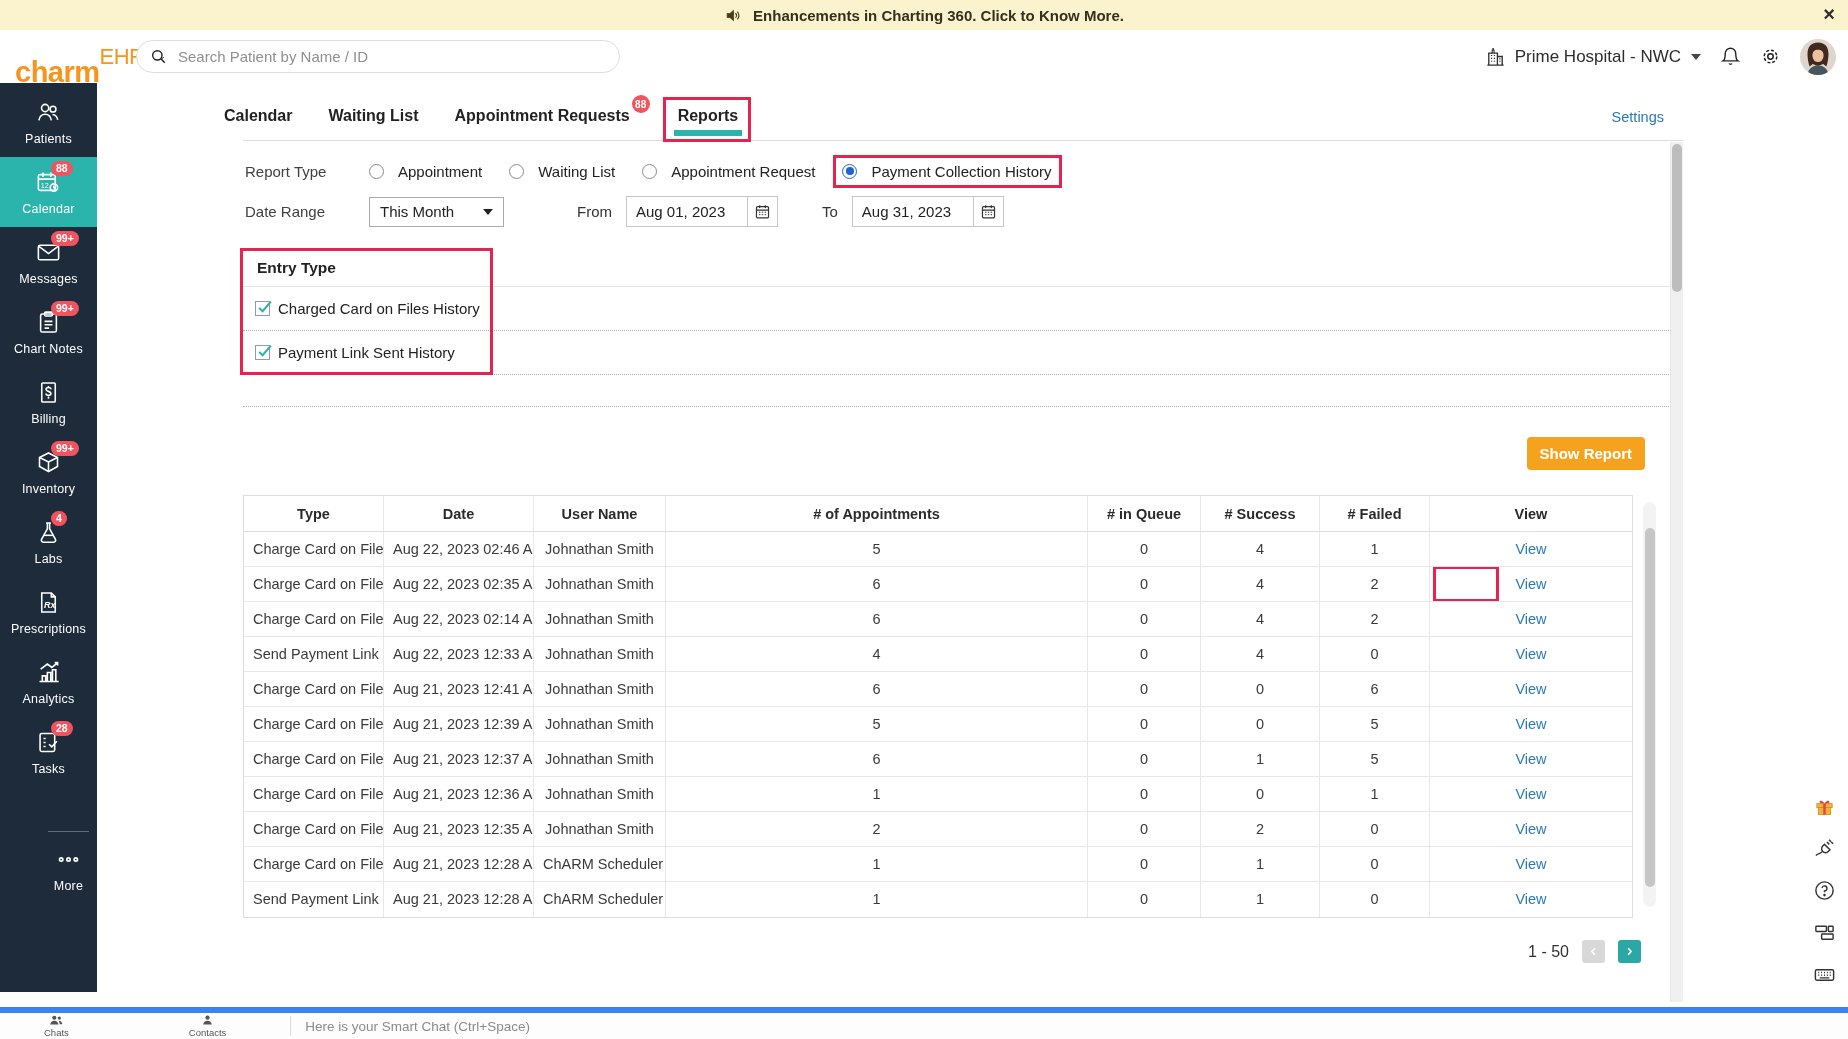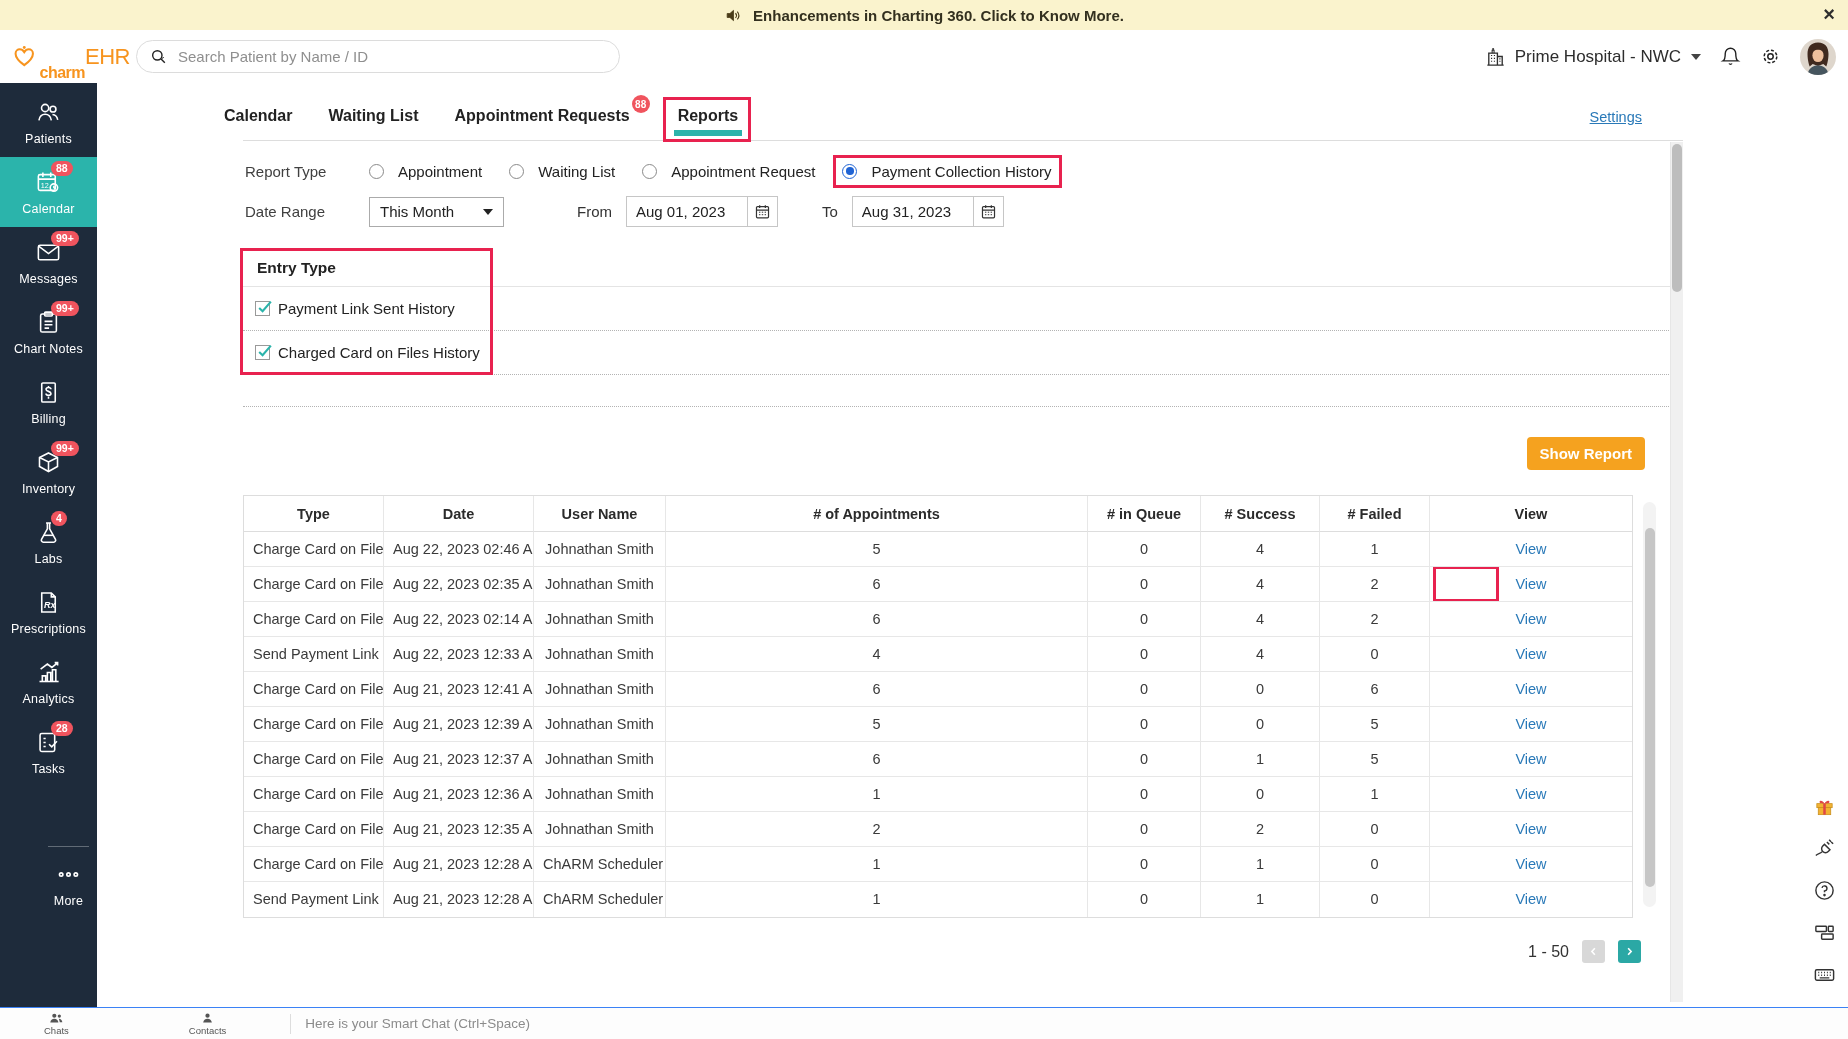--- a/index.html
+++ b/index.html
@@ -13,21 +13,21 @@
   
   .banner{height:30px;background:var(--banner);display:flex;align-items:center;justify-content:center;position:relative;flex:0 0 auto;}
   .banner-text{font-size:15px;font-weight:700;color:#33301f;margin-left:10px;}
   .banner .spk{width:19px;height:19px;display:inline-flex;}
   .banner-close{position:absolute;right:13px;top:2px;font-size:20px;font-weight:700;color:#2e2e2e;cursor:pointer;line-height:24px;}
 
   
   .app-header{height:53px;display:flex;align-items:center;padding:0 12px;background:#fff;flex:0 0 auto;}
   .logo{display:flex;align-items:center;width:118px;cursor:pointer;}
   .logo svg{width:25px;height:25px;}
-  .brand-bold{font-size:16px;font-weight:800;color:var(--brand);letter-spacing:-.5px;margin-left:3px;margin-top:32px;}
+  .brand-bold{font-size:29px;font-weight:800;color:var(--brand);letter-spacing:-.5px;margin-left:3px;margin-top:32px;}
   .brand-light{font-size:22px;font-weight:400;color:var(--brand);letter-spacing:-.5px;}
   .search-pill{margin-left:6px;width:484px;height:33px;border:1px solid #dcdcdc;border-radius:17px;display:flex;align-items:center;padding:0 12px;background:#fff;}
   .search-pill svg{width:20px;height:20px;flex:0 0 auto;}
   .search-pill input{border:none;outline:none;flex:1;font-size:15px;color:#0f766e;margin-left:9px;background:transparent;}
   .search-pill input::placeholder{color:#8f8f8f;}
   .header-right{margin-left:auto;display:flex;align-items:center;gap:19px;}
   .org{display:flex;align-items:center;gap:8px;cursor:pointer;}
   .org svg{width:23px;height:23px;}
   .org-name{font-size:17px;color:#2d2d2d;}
   .caret{width:0;height:0;border-left:5px solid transparent;border-right:5px solid transparent;border-top:6px solid #444;margin-left:2px;}
@@ -49,21 +49,21 @@
   .content{flex:1;position:relative;background:#fff;min-width:0;}
 
   
   .tabs-row{height:57px;display:flex;align-items:flex-end;padding:0 0 13px 126px;position:relative;}
   .tab{position:relative;margin-right:34px;font-size:16px;font-weight:600;color:#222;cursor:pointer;padding:2px 1px;}
   .tab.active{font-weight:700;}
   .tab.has-badge{margin-right:46px;}
   .tab-badge{position:absolute;top:-10px;right:-19px;background:var(--badge);color:#fff;font-size:10px;font-weight:700;min-width:18px;height:18px;border-radius:9px;display:flex;align-items:center;justify-content:center;}
   .tab-underline{position:absolute;left:-3px;right:-3px;bottom:-9px;height:6px;background:var(--teal);}
   .tab-annotation{position:absolute;top:-8px;bottom:-15px;left:-14px;right:-12px;border:3.5px solid var(--red);pointer-events:none;z-index:3;}
-  .settings-link{position:absolute;right:206px;bottom:15px;color:var(--link);font-size:14.5px;cursor:pointer;text-decoration:underline;}
+  .settings-link{position:absolute;right:184px;bottom:15px;color:var(--link);font-size:14.5px;cursor:pointer;}
 
   
   .panel{position:absolute;left:146px;top:57px;width:1440px;height:862px;border-top:1px solid #ddd;}
   .panel-sb{position:absolute;top:1px;right:0;width:13px;height:860px;background:#f0f0f0;border-left:1px solid #e6e6e6;cursor:pointer;}
   .panel-sb .thumb{position:absolute;top:2px;left:1px;width:10px;height:148px;background:#bdbdbd;border-radius:6px;}
 
   .f-row{display:flex;align-items:center;font-size:15px;color:#333;margin-left:2px;}
   .f-row1{margin-top:15px;height:30px;}
   .f-row2{margin-top:10px;height:31px;}
   .f-label{width:120px;color:#404040;}
@@ -116,21 +116,21 @@
   .page-btn{width:23px;height:23px;border-radius:3px;display:flex;align-items:center;justify-content:center;cursor:pointer;border:none;}
   .page-btn svg{width:13px;height:13px;}
   .page-prev{background:#d8d8d8;}
   .page-next{background:#2BA8A5;}
 
   
   .right-rail{position:absolute;right:12px;top:795px;display:flex;flex-direction:column;gap:19px;align-items:center;z-index:5;}
   .rail-icon{width:23px;height:23px;cursor:pointer;display:inline-flex;}
 
   
-  .bottom-bar{height:32px;flex:0 0 auto;border-top:1px solid #3b82f6;background:#fdfdfd;display:flex;align-items:center;position:relative;z-index:6;}
+  .bottom-bar{height:32px;flex:0 0 auto;border-top:6px solid #3b82f6;background:#fdfdfd;display:flex;align-items:center;position:relative;z-index:6;margin-top:15px;}
   .dock-item{display:flex;flex-direction:column;align-items:center;cursor:pointer;line-height:1;}
   .dock-item svg{width:15px;height:13px;}
   .dock-label{font-size:9.5px;color:#555;margin-top:1px;}
   .dock-chats{margin-left:44px;}
   .dock-contacts{margin-left:120px;}
   .dock-divider{width:1px;height:20px;background:#ddd;margin-left:64px;}
   .smart-chat{margin-left:14px;font-size:13.5px;color:#8b8b8b;}
 </style>
 </head>
 <body>
@@ -391,29 +391,29 @@
         <div class="entry-annotation"></div>
         <div class="entry-title">Entry Type</div>
         <div class="entry-divider"></div>
         <div id="entry-options">
             <div class="cb-row">
               <span class="cb-box">
                 <svg viewBox="0 0 16 16">
                   <path d="M3 8.5l3.2 3L14 2.5" stroke="#2BB4AB" stroke-width="2" fill="none"></path>
                 </svg>
               </span>
-              <span>Payment Link Sent History</span>
+              <span>Charged Card on Files History</span>
             </div>
             <div class="cb-row">
               <span class="cb-box">
                 <svg viewBox="0 0 16 16">
                   <path d="M3 8.5l3.2 3L14 2.5" stroke="#2BB4AB" stroke-width="2" fill="none"></path>
                 </svg>
               </span>
-              <span>Charged Card on Files History</span>
+              <span>Payment Link Sent History</span>
             </div>
           </div>
         <div class="cb-filler"></div>
       </div>
 
       <div class="show-row">
         <button class="show-btn">Show Report</button>
       </div>
 
       <div class="report-table">

